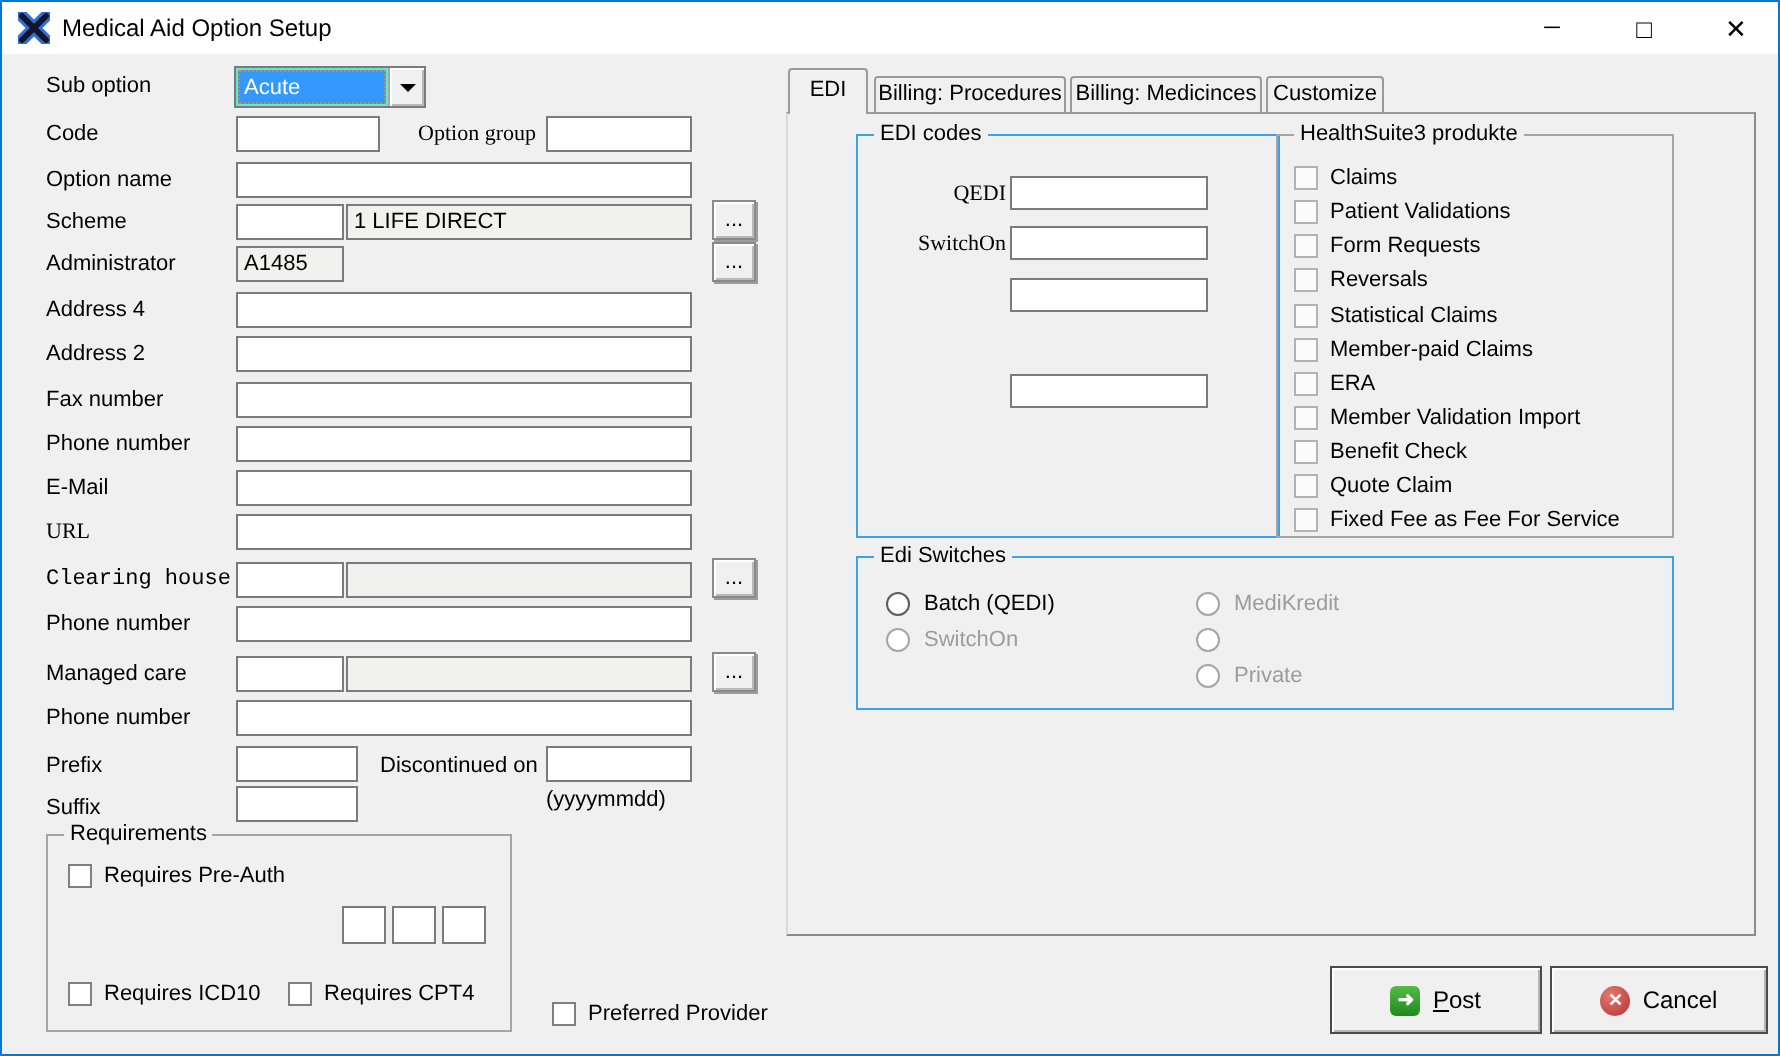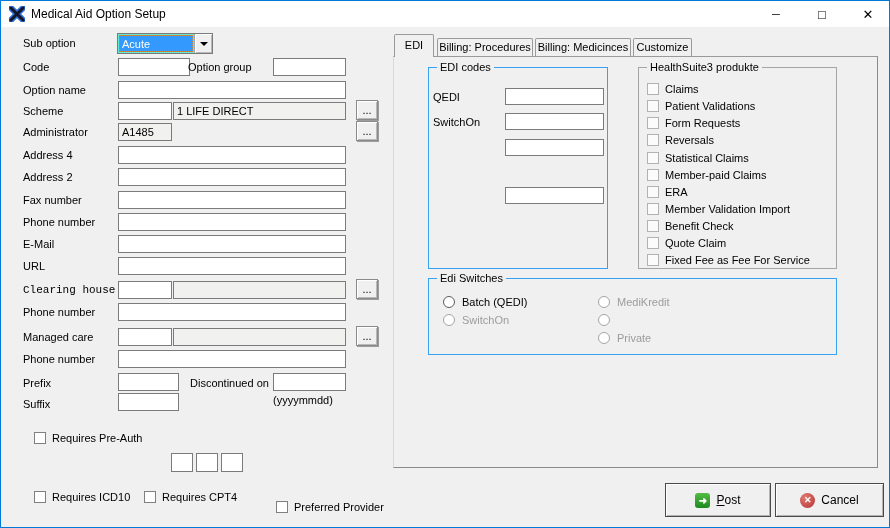--- a/index.html
+++ b/index.html
@@ -9,21 +9,21 @@
     font-family:"Liberation Sans",sans-serif;font-size:11px;color:#000;
     overflow:hidden;
   }
   
   .titlebar{position:absolute;left:0;top:0;right:0;height:26px;background:#ffffff;}
   .title-ico{position:absolute;left:8px;top:5px;width:16px;height:16px;}
   .title-txt{position:absolute;left:30px;top:0;line-height:26px;font-size:12px;}
   .capbtn{position:absolute;top:0;width:46px;height:26px;display:flex;align-items:center;justify-content:center;font-size:11px;color:#000;}
   
   .lbl{position:absolute;white-space:nowrap;line-height:13px;}
-  .lbl.r{}
+  .lbl.r{text-align:right;font-family:Liberation Serif, serif;}
   .field{position:absolute;box-sizing:border-box;height:18px;background:#fff;border:1px solid #7b7b7b;
          font-family:"Liberation Sans",sans-serif;font-size:11px;padding:0 3px;color:#000;margin:0;outline:none;}
   div.field{display:flex;align-items:center;overflow:hidden;white-space:nowrap;}
   .field.ro{background:#f1f1f0;}
   .browse{position:absolute;width:22px;height:20px;box-sizing:border-box;background:#f0f0f0;
           border:1px solid #8a8a8a;box-shadow:inset 1px 1px 0 #fff,inset -1px -1px 0 #b9b9b9,1px 1px 0 #9d9d9d;
           font-size:11px;text-align:center;line-height:14px;padding:0;}
   
   .combo{position:absolute;box-sizing:border-box;background:#5eead4;border:1px solid #7b7b7b;display:flex;}
   .combo .sel{flex:1;margin:1px;background:#3399ff;color:#fff;border:1px dotted #d78a33;
@@ -115,21 +115,21 @@
 
   <span class="lbl" style="left:22px;top:193px;">Fax number</span>
   <input class="field" style="left: 117px; top: 190px; width: 228px;" value="">
 
   <span class="lbl" style="left:22px;top:215px;">Phone number</span>
   <input class="field" style="left: 117px; top: 212px; width: 228px;" value="">
 
   <span class="lbl" style="left:22px;top:237px;">E-Mail</span>
   <input class="field" style="left: 117px; top: 234px; width: 228px;" value="">
 
-  <span class="lbl" style="left:22px;top:259px;">URL</span>
+  <span class="lbl" style="left:22px;top:259px;font-family:Liberation Serif, serif;">URL</span>
   <input class="field" style="left: 117px; top: 256px; width: 228px;" value="">
 
   <span class="lbl" style="left:22px;top:283px;font-family:Liberation Mono, monospace;">Clearing house</span>
   <input class="field" style="left: 117px; top: 280px; width: 54px;" value="">
   <div class="field ro" style="left:172px;top:280px;width:173px;"></div>
   <button class="browse" style="left:355px;top:278px;">...</button>
 
   <span class="lbl" style="left:22px;top:305px;">Phone number</span>
   <input class="field" style="left: 117px; top: 302px; width: 228px;" value="">
 
@@ -143,40 +143,43 @@
 
   <span class="lbl" style="left:22px;top:376px;">Prefix</span>
   <input class="field" style="left: 117px; top: 372px; width: 61px;" value="">
   <span class="lbl" style="left:189px;top:376px;">Discontinued on</span>
   <input class="field" style="left: 272px; top: 372px; width: 73px;" value="">
   <span class="lbl" style="left:272px;top:393px;">(yyyymmdd)</span>
 
   <span class="lbl" style="left:22px;top:397px;">Suffix</span>
   <input class="field" style="left: 117px; top: 392px; width: 61px;" value="">
 
+  <div class="grp" style="left:22px;top:416px;width:233px;height:99px;">
+    <span class="cap">Requirements</span>
+  </div>
   <span class="cbx" style="left:33px;top:431px;"></span>
   <span class="lbl" style="left:51px;top:431px;">Requires Pre-Auth</span>
   <input class="field" style="left: 170px; top: 452px; width: 22px; height: 19px;" value="">
   <input class="field" style="left: 195px; top: 452px; width: 22px; height: 19px;" value="">
   <input class="field" style="left: 220px; top: 452px; width: 22px; height: 19px;" value="">
   <span class="cbx" style="left:33px;top:490px;"></span>
   <span class="lbl" style="left:51px;top:490px;">Requires ICD10</span>
   <span class="cbx" style="left:143px;top:490px;"></span>
   <span class="lbl" style="left:161px;top:490px;">Requires CPT4</span>
 
   <span class="cbx" style="left:275px;top:500px;"></span>
   <span class="lbl" style="left:293px;top:500px;">Preferred Provider</span>
 
   <div class="tabpage"></div>
   <div class="tab active" style="left:393px;top:33px;width:40px;height:23px;">EDI</div>
   <div class="tab" style="left:436px;top:37px;width:96px;height:18px;">Billing: Procedures</div>
   <div class="tab" style="left:534px;top:37px;width:96px;height:18px;">Billing: Medicinces</div>
   <div class="tab" style="left:632px;top:37px;width:59px;height:18px;">Customize</div>
 
-  <div class="grp blue" style="left:427px;top:66px;width:180px;height:202px;z-index:2;">
+  <div class="grp blue" style="left:427px;top:66px;width:212px;height:202px;z-index:2;">
     <span class="cap">EDI codes</span>
     <span class="lbl r" style="left:4px;top:23px;width:70px;">QEDI</span>
     <input class="field" style="left: 76px; top: 20px; width: 99px; height: 17px;" value="">
     <span class="lbl r" style="left:4px;top:48px;width:70px;">SwitchOn</span>
     <input class="field" style="left: 76px; top: 45px; width: 99px; height: 17px;" value="">
     <input class="field" style="left: 76px; top: 71px; width: 99px; height: 17px;" value="">
     <input class="field" style="left: 76px; top: 119px; width: 99px; height: 17px;" value="">
   </div>
 
   <div class="grp" style="left:637px;top:66px;width:199px;height:202px;z-index:2;">

